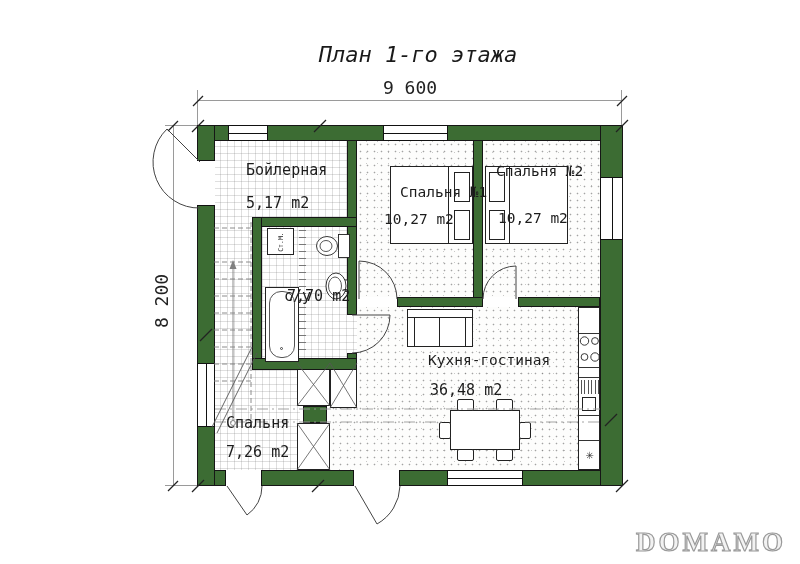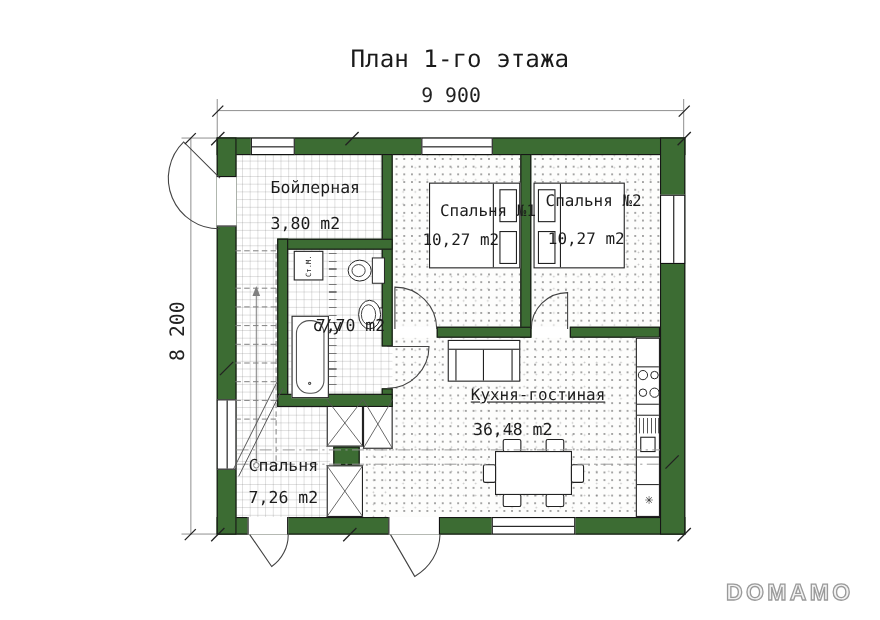--- a/index.html
+++ b/index.html
@@ -24,38 +24,38 @@
   .opening{position:absolute;background:#fff;z-index:12;}
   .furn{position:absolute;background:#fff;border:1px solid #222;z-index:20;}
   .iline{position:absolute;background:#222;z-index:21;}
   .xsq{position:absolute;background:#fff;border:1px solid #222;z-index:5;}
   .dim{position:absolute;background:#9a9a9a;z-index:1;}
   .dimtext{position:absolute;z-index:4;font-size:18px;color:#222;text-align:center;}
   svg.overlay{position:absolute;left:0;top:0;z-index:30;pointer-events:none;}
   .wm-center{position:absolute;z-index:50;font-family:"Liberation Sans",sans-serif;
     font-size:30px;font-weight:700;letter-spacing:13px;color:rgba(0,0,0,0.03);
     -webkit-text-stroke:1px #cfcfcf;pointer-events:none;}
-  .wm-logo{position:absolute;z-index:50;font-family:Liberation Sans, sans-serif;
-    font-size:21px;font-weight:600;letter-spacing:3px;color:rgba(0,0,0,0.05);
-    -webkit-text-stroke:1.2px #9a9a9a;pointer-events:none;margin-left:24px;}
-  .title{position:absolute;z-index:4;font-size:22px;text-align:center;color:#1a1a1a;}
+  .wm-logo{position:absolute;z-index:50;font-family:Liberation Serif, serif;
+    font-size:27px;font-weight:600;letter-spacing:3px;color:rgba(0,0,0,0.05);
+    -webkit-text-stroke:1.2px #9a9a9a;pointer-events:none;}
+  .title{position:absolute;z-index:4;font-size:22px;text-align:center;color:#1a1a1a;font-style:italic;}
   .rot{transform:rotate(-90deg);}
   .counter-line{position:absolute;background:#333;z-index:21;}
   .hatch-v{position:absolute;z-index:21;
     background:repeating-linear-gradient(90deg,#555 0 1px,transparent 1px 3.5px);}
   .ladder{position:absolute;z-index:21;opacity:.85;
     background:repeating-linear-gradient(180deg,#666 0 1px,transparent 1px 7px);}
 </style>
 </head>
 <body>
 
 <div id="canvas">
 
   <div class="title" style="left:258px;top:42px;width:320px;">План 1-го этажа</div>
-  <div class="dimtext" style="left:330px;top:77px;width:160px;">9 900</div>
+  <div class="dimtext" style="left:330px;top:77px;width:160px;">9 600</div>
   <div class="dimtext rot" style="left:128px;top:292px;width:64px;height:18px;">8 200</div>
 
   <div class="dim" style="left:198px;top:100px;width:424px;height:1px;"></div>
   <div class="dim" style="left:197px;top:90px;width:1px;height:37px;"></div>
   <div class="dim" style="left:621px;top:90px;width:1px;height:37px;"></div>
   <div class="dim" style="left:173px;top:126px;width:1px;height:360px;"></div>
   <div class="dim" style="left:165px;top:125px;width:34px;height:1px;"></div>
   <div class="dim" style="left:165px;top:485px;width:34px;height:1px;"></div>
 
   <div class="floor-grid" style="left:213px;top:139px;width:144px;height:231px;"></div>
@@ -221,27 +221,27 @@
       <line x1="192" y1="492" x2="204" y2="480"></line>
         <line x1="616" y1="492" x2="628" y2="480"></line>
       <line x1="314" y1="132" x2="326" y2="120"></line>
         <line x1="312" y1="492" x2="324" y2="480"></line>
       <line x1="605" y1="426" x2="617" y2="414"></line>
         <line x1="200" y1="341" x2="212" y2="329"></line>
     </g>
   </svg>
 
   <div class="lbl" style="left:246px;top:163px;">Бойлерная</div>
-  <div class="lbl" style="left:246px;top:196px;">3,80 m2</div>
+  <div class="lbl" style="left:246px;top:196px;">5,17 m2</div>
   <div class="lbl sm" style="left:384px;top:185px;margin-left:16px;">Спальня №1</div>
   <div class="lbl sm" style="left:384px;top:212px;">10,27 m2</div>
-  <div class="lbl sm" style="left:496px;top:176px;">Спальня №2</div>
+  <div class="lbl sm" style="left:496px;top:164px;">Спальня №2</div>
   <div class="lbl sm" style="left:498px;top:211px;">10,27 m2</div>
   <div class="lbl" style="left:284px;top:261px;margin-top:28px;">с/у</div>
   <div class="lbl" style="left:287px;top:289px;">7,70 m2</div>
-  <div class="lbl sm" style="left:428px;top:353px;text-decoration:underline;">Кухня-гостиная</div>
+  <div class="lbl sm" style="left:428px;top:353px;">Кухня-гостиная</div>
   <div class="lbl" style="left:430px;top:383px;">36,48 m2</div>
   <div class="lbl" style="left:226px;top:416px;">Спальня</div>
   <div class="lbl" style="left:226px;top:445px;">7,26 m2</div>
 
   <div class="wm-logo" style="left:636px;top:527px;">DOMAMO</div>
 
 </div>
 
 </body></html>

